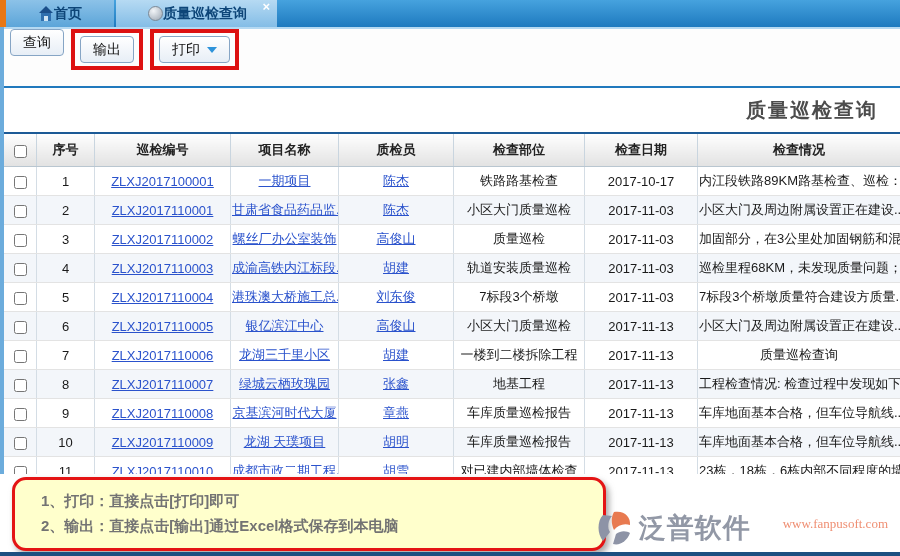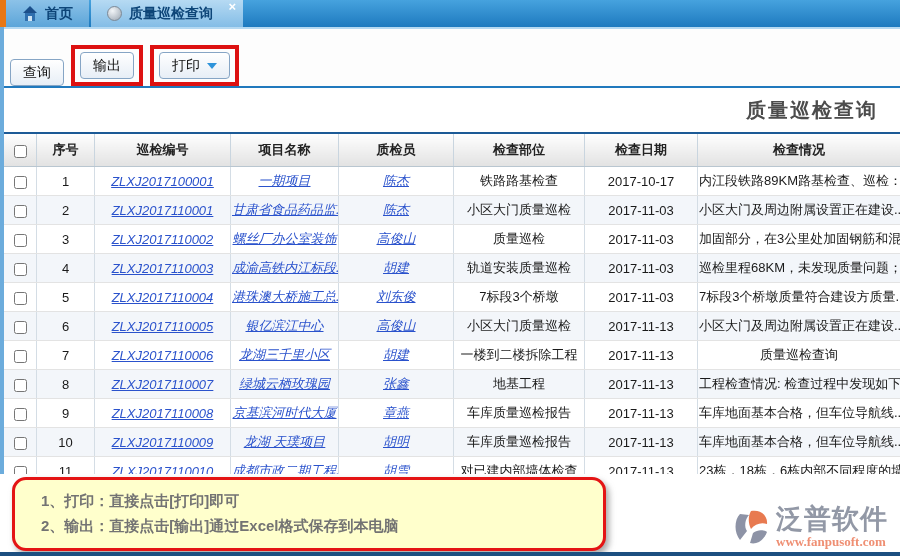--- a/index.html
+++ b/index.html
@@ -2,36 +2,36 @@
 <html><head>
 <meta charset="utf-8">
 <style>
   html,body{margin:0;padding:0;}
   .app{position:relative;width:900px;height:556px;background:#fff;overflow:hidden;
        font-family:"Liberation Sans","DejaVu Sans",sans-serif;}
 
   
   .tabbar{height:27px;background:linear-gradient(#46a2de,#1e7abf);display:flex;align-items:stretch;}
   .edge-orange{width:6px;background:#e87715;}
-  .tab{display:flex;align-items:center;gap:7px;padding:0 16px;font-size:14px;font-weight:bold;
+  .tab{display:flex;align-items:center;padding:0 32px;font-size:14px;font-weight:bold;
        color:#0d4578;cursor:pointer;}
   .tab-home{background:linear-gradient(#8cc2e8,#5ca5d9);}
   .tab-active{background:linear-gradient(#b6daf3,#84bde6);position:relative;padding-right:30px;margin-left:2px;}
   .tab-close{position:absolute;top:0px;right:7px;color:#fff;font-size:13px;font-weight:bold;line-height:13px;cursor:pointer;}
   .house{width:16px;height:15px;position:relative;display:inline-block;}
   .house .roof{position:absolute;top:0;left:1px;width:0;height:0;
        border-left:7px solid transparent;border-right:7px solid transparent;border-bottom:7px solid #1b4f8a;}
   .house .base{position:absolute;top:7px;left:3px;width:10px;height:8px;background:#2f6fae;}
   .house .door{position:absolute;top:10px;left:6px;width:4px;height:5px;background:#cfe4f4;}
   .globe{width:13px;height:13px;border-radius:50%;background:radial-gradient(circle at 35% 30%,#f2f5f8,#9aa5b1);
        border:1px solid #7d8996;display:inline-block;}
 
   
   .toolbar{height:57px;background:#fdfdfd;border-top:2px solid #b5d9f2;border-bottom:2px solid #2079bd;
-       display:flex;align-items:flex-end;padding-left:10px;}
+       display:flex;align-items:flex-start;padding-left:10px;}
   .btn{height:27px;padding:0 12px;border:1px solid #86a5c5;border-radius:4px;
        background:linear-gradient(#ffffff,#e7eef6);font-size:14px;color:#111;
        display:inline-flex;align-items:center;gap:7px;cursor:pointer;font-family:inherit;}
   .red-wrap{border:4px solid #dd1111;padding:3px 5px;margin-left:7px;display:inline-flex;background:transparent;}
   .caret{width:0;height:0;border-left:5px solid transparent;border-right:5px solid transparent;
        border-top:6px solid #2e93da;display:inline-block;}
 
   
   .title-bar{height:44px;display:flex;align-items:center;justify-content:flex-end;padding-right:22px;}
   .page-title{font-size:20px;font-weight:bold;color:#4c4c4c;letter-spacing:2px;}
@@ -41,33 +41,33 @@
   table.grid{width:896px;margin-left:4px;border-collapse:collapse;table-layout:fixed;font-size:13px;}
   .grid th{height:30px;background:linear-gradient(#fefefe,#e2e2e2);border-top:2px solid #1c5a96;
        border-right:1px solid #c9d5df;border-bottom:1px solid #b9c6d0;font-weight:bold;color:#222;
        white-space:nowrap;overflow:hidden;}
   .grid td{height:26px;border-right:1px solid #d4dde5;border-bottom:1px solid #e3e3e3;text-align:center;
        white-space:nowrap;overflow:hidden;color:#1a1a1a;background:#fff;}
   .grid tr:nth-child(even) td{background:#f3f6fa;}
   .grid th:last-child,.grid td:last-child{border-right:none;}
   .c-check{width:30px;} .c-seq{width:55px;} .c-code{width:133px;text-align:center;} .c-proj{width:105px;}
   .c-insp{width:112px;} .c-part{width:128px;margin-left:19px;} .c-date{width:110px;margin-left:25px;}
-  .lnk{color:#2a52cc;text-decoration:underline;cursor:pointer;font-style:italic;}
+  .lnk{color:#2a52cc;text-decoration:underline;cursor:pointer;}
   input[type=checkbox]{width:13px;height:13px;margin:0;vertical-align:middle;}
 
   
   .footer{position:absolute;left:0;right:0;bottom:4px;height:78px;background:#fff;}
   .note-box{position:absolute;left:12px;top:3px;width:552px;border:3px solid #e41414;border-radius:14px;
        background:#ffffcc;box-shadow:3px 4px 6px rgba(110,110,110,.6);
        padding:8px 10px 10px 26px;font-size:15px;font-weight:bold;color:#737373;line-height:25px;}
   .logo{position:absolute;right:12px;bottom:4px;display:flex;align-items:center;gap:5px;}
-  .logo-text{display:flex;flex-direction:column;align-items:flex-start;line-height:1;}
+  .logo-text{display:flex;align-items:flex-start;line-height:1;gap:32px;}
   .logo-name{font-size:27px;color:#9298a6;font-weight:bold;letter-spacing:1px;}
   .logo-url{font-size:13px;color:#ef8f73;font-family:"Liberation Serif","DejaVu Serif",serif;
-       font-weight:bold;margin-top:2px;}
+       font-weight:normal;margin-top:2px;}
   .bottom-bar{position:absolute;left:0;bottom:0;width:100%;height:4px;background:#1c4f80;}
 </style>
 </head>
 <body>
 
 <div class="app">
 
   <div class="tabbar">
     <div class="edge-orange"></div>
     <div class="tab tab-home">

